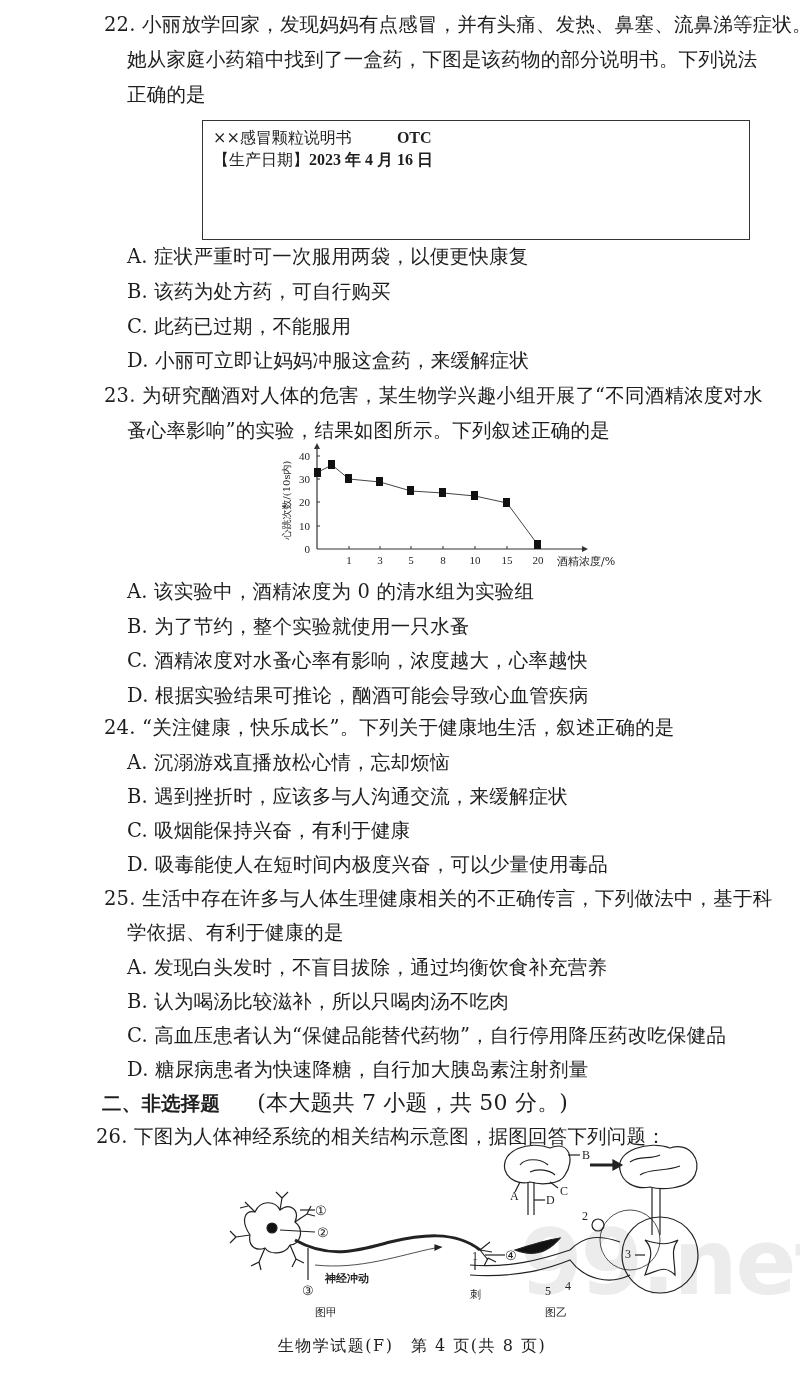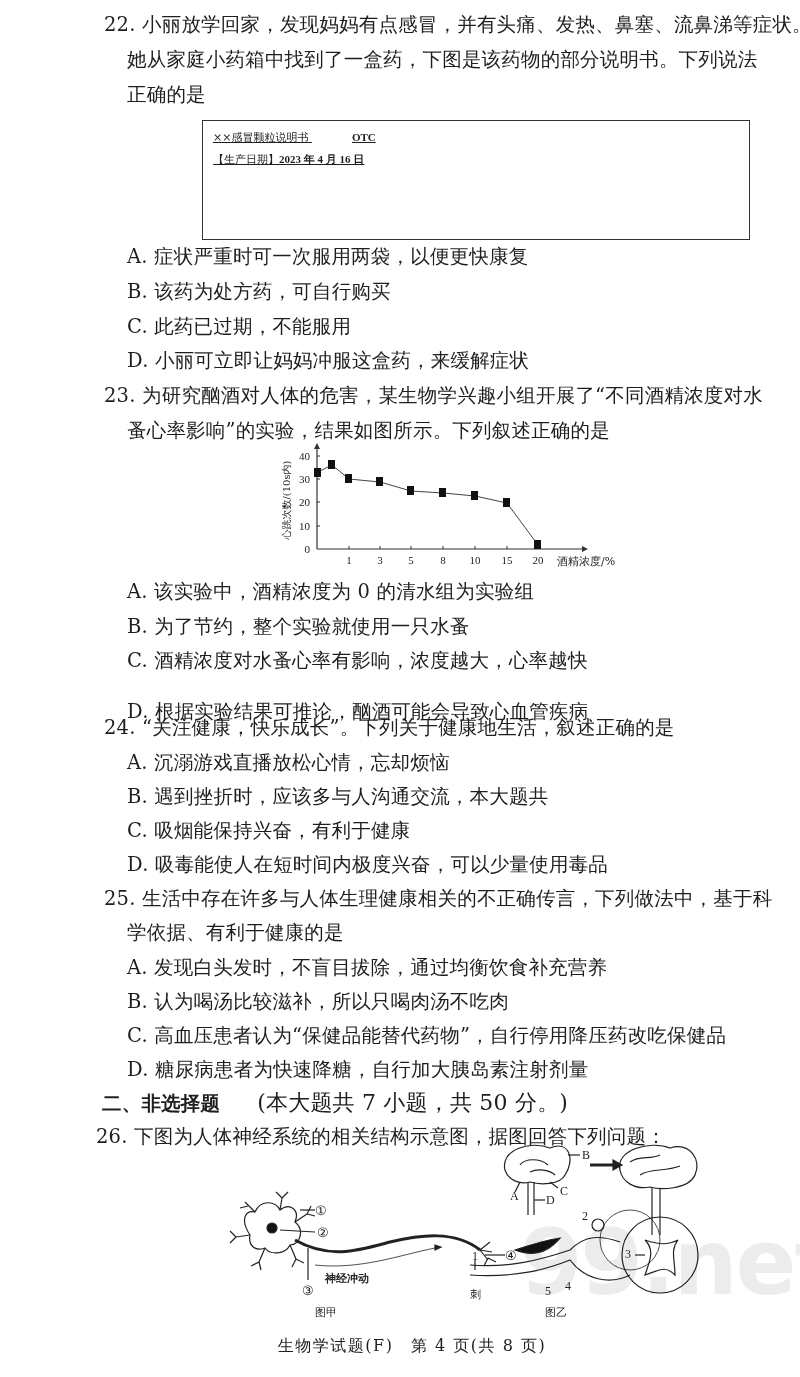--- a/index.html
+++ b/index.html
@@ -1,21 +1,21 @@
 <!DOCTYPE html>
 <html><head>
 <meta charset="utf-8">
 <style>
   html, body { margin:0; padding:0; background:#ffffff; }
   body { width:800px; height:1377px; position:relative; overflow:hidden;
          font-family:"DejaVu Serif","Liberation Serif",serif; color:#1e1e1e; }
   .line { position:absolute; font-size:19.5px; line-height:26px; white-space:nowrap; letter-spacing:0.2px; }
   .box { position:absolute; left:202px; top:120px; width:548px; height:120px;
          border:1.5px solid #333; box-sizing:border-box; padding:6px 10px; }
-  .box .bl { font-size:11px; line-height:21.5px; white-space:nowrap; font-family:"DejaVu Serif",serif;text-decoration:underline; }
+  .box .bl { font-size:16px; line-height:21.5px; white-space:nowrap; font-family:"DejaVu Serif",serif; }
   .box b { font-family:"Liberation Serif",serif; }
   .sec-title { font-weight:bold; }
   .sec-note { font-size:22px;margin-left:37px; }
   #chart { position:absolute; left:270px; top:440px; }
   #fig26 { position:absolute; left:220px; top:1140px; }
   .footer { position:absolute; left:0; width:800px; top:1336px; text-align:center;
             font-size:16px; letter-spacing:1.5px;margin-left:12px; }
   .watermark { position:absolute; left:520px; top:1210px; font-family:"DejaVu Sans",sans-serif;
                font-size:90px; font-weight:bold; color:rgba(200,200,200,0.35); letter-spacing:-2px; pointer-events:none; }
 </style>
@@ -95,25 +95,25 @@
       <rect x="201" y="51" width="7" height="9"></rect>
       <rect x="233" y="58" width="7" height="9"></rect>
       <rect x="264" y="100" width="7" height="9"></rect>
     </g>
   </g>
 </svg>
 
 <div class="line" style="left:127px;top:579px;">A. 该实验中，酒精浓度为 0 的清水组为实验组</div>
 <div class="line" style="left:127px;top:614px;">B. 为了节约，整个实验就使用一只水蚤</div>
 <div class="line" style="left:127px;top:648px;">C. 酒精浓度对水蚤心率有影响，浓度越大，心率越快</div>
-<div class="line" style="left:127px;top:683px;margin-top:16px;">D. 根据实验结果可推论，酗酒可能会导致心血管疾病</div>
+<div class="line" style="left:127px;top:683px;">D. 根据实验结果可推论，酗酒可能会导致心血管疾病</div>
 
 <div class="line" style="left:104px;top:715px;">24. “关注健康，快乐成长”。下列关于健康地生活，叙述正确的是</div>
 <div class="line" style="left:127px;top:750px;">A. 沉溺游戏直播放松心情，忘却烦恼</div>
-<div class="line" style="left:127px;top:784px;">B. 遇到挫折时，应该多与人沟通交流，本大题共</div>
+<div class="line" style="left:127px;top:784px;">B. 遇到挫折时，应该多与人沟通交流，来缓解症状</div>
 <div class="line" style="left:127px;top:818px;">C. 吸烟能保持兴奋，有利于健康</div>
 <div class="line" style="left:127px;top:852px;">D. 吸毒能使人在短时间内极度兴奋，可以少量使用毒品</div>
 
 <div class="line" style="left:104px;top:886px;">25. 生活中存在许多与人体生理健康相关的不正确传言，下列做法中，基于科</div>
 <div class="line" style="left:127px;top:920px;">学依据、有利于健康的是</div>
 <div class="line" style="left:127px;top:955px;">A. 发现白头发时，不盲目拔除，通过均衡饮食补充营养</div>
 <div class="line" style="left:127px;top:989px;">B. 认为喝汤比较滋补，所以只喝肉汤不吃肉</div>
 <div class="line" style="left:127px;top:1023px;">C. 高血压患者认为“保健品能替代药物”，自行停用降压药改吃保健品</div>
 <div class="line" style="left:127px;top:1057px;">D. 糖尿病患者为快速降糖，自行加大胰岛素注射剂量</div>
 

